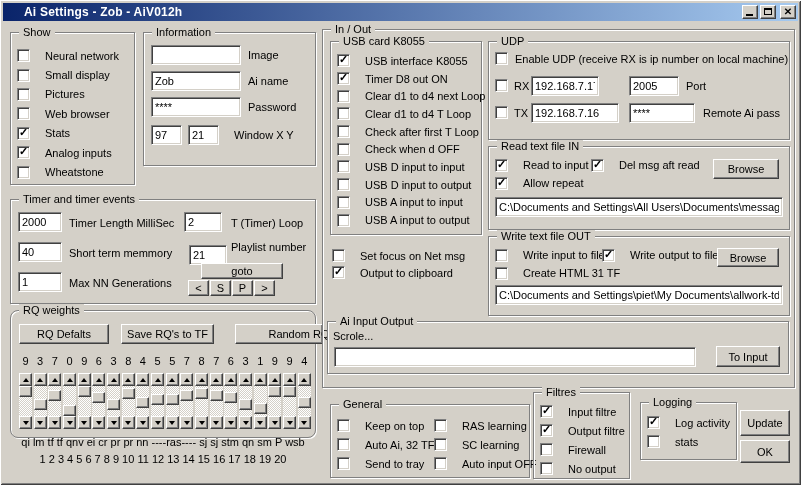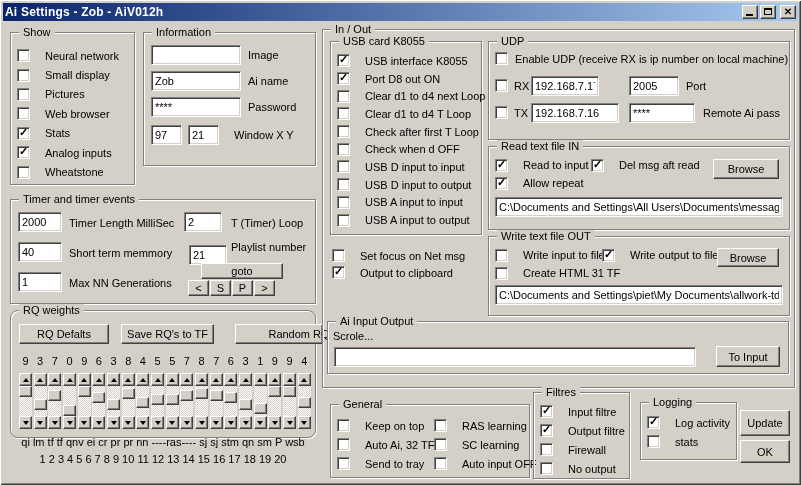--- a/index.html
+++ b/index.html
@@ -7,21 +7,21 @@
   .window {
     position:relative; width:801px; height:485px;
     background:#d4d0c8;
     font-family:"Liberation Sans", sans-serif; font-size:11px; color:#000;
     box-shadow: inset 1px 1px 0 #fff, inset -1px -1px 0 #404040,
                 inset 2px 2px 0 #d4d0c8, inset -2px -2px 0 #808080;
   }
   .titlebar {
     position:absolute; left:3px; top:3px; right:3px; height:18px;
     background:linear-gradient(to right,#0a246a,#a6caf0);
-    display:flex; align-items:center; padding-left:2px;
+    display:flex; align-items:center; padding-left:21px;
   }
   .title { color:#fff; font-weight:bold; font-size:12px; letter-spacing:0.2px; }
   .tb-btns { position:absolute; right:2px; top:2px; display:flex; gap:2px; }
   .tbtn {
     width:16px; height:14px; background:#d4d0c8; position:relative;
     border:1px solid; border-color:#fff #404040 #404040 #fff;
     box-shadow: inset -1px -1px 0 #808080;
   }
   .tbtn.close { margin-left:2px; }
   .g-min { position:absolute; left:3px; bottom:2px; width:7px; height:2px; background:#000; }
@@ -461,21 +461,21 @@
 
   <div class="group" style="left:330px;top:41px;width:152px;height:194px;">
     <span class="gtitle">USB card K8055</span>
     <div class="cblist" style="top:10px;--rh:17.7px;">
         <div class="cbrow">
           <span class="cb on"></span>
           <span class="cbl">USB interface K8055</span>
         </div>
         <div class="cbrow">
           <span class="cb on"></span>
-          <span class="cbl">Port D8 out ON</span>
+          <span class="cbl">Timer D8 out ON</span>
         </div>
         <div class="cbrow">
           <span class="cb"></span>
           <span class="cbl">Clear d1 to d4 next Loop</span>
         </div>
         <div class="cbrow">
           <span class="cb"></span>
           <span class="cbl">Clear d1 to d4 T Loop</span>
         </div>
         <div class="cbrow">

